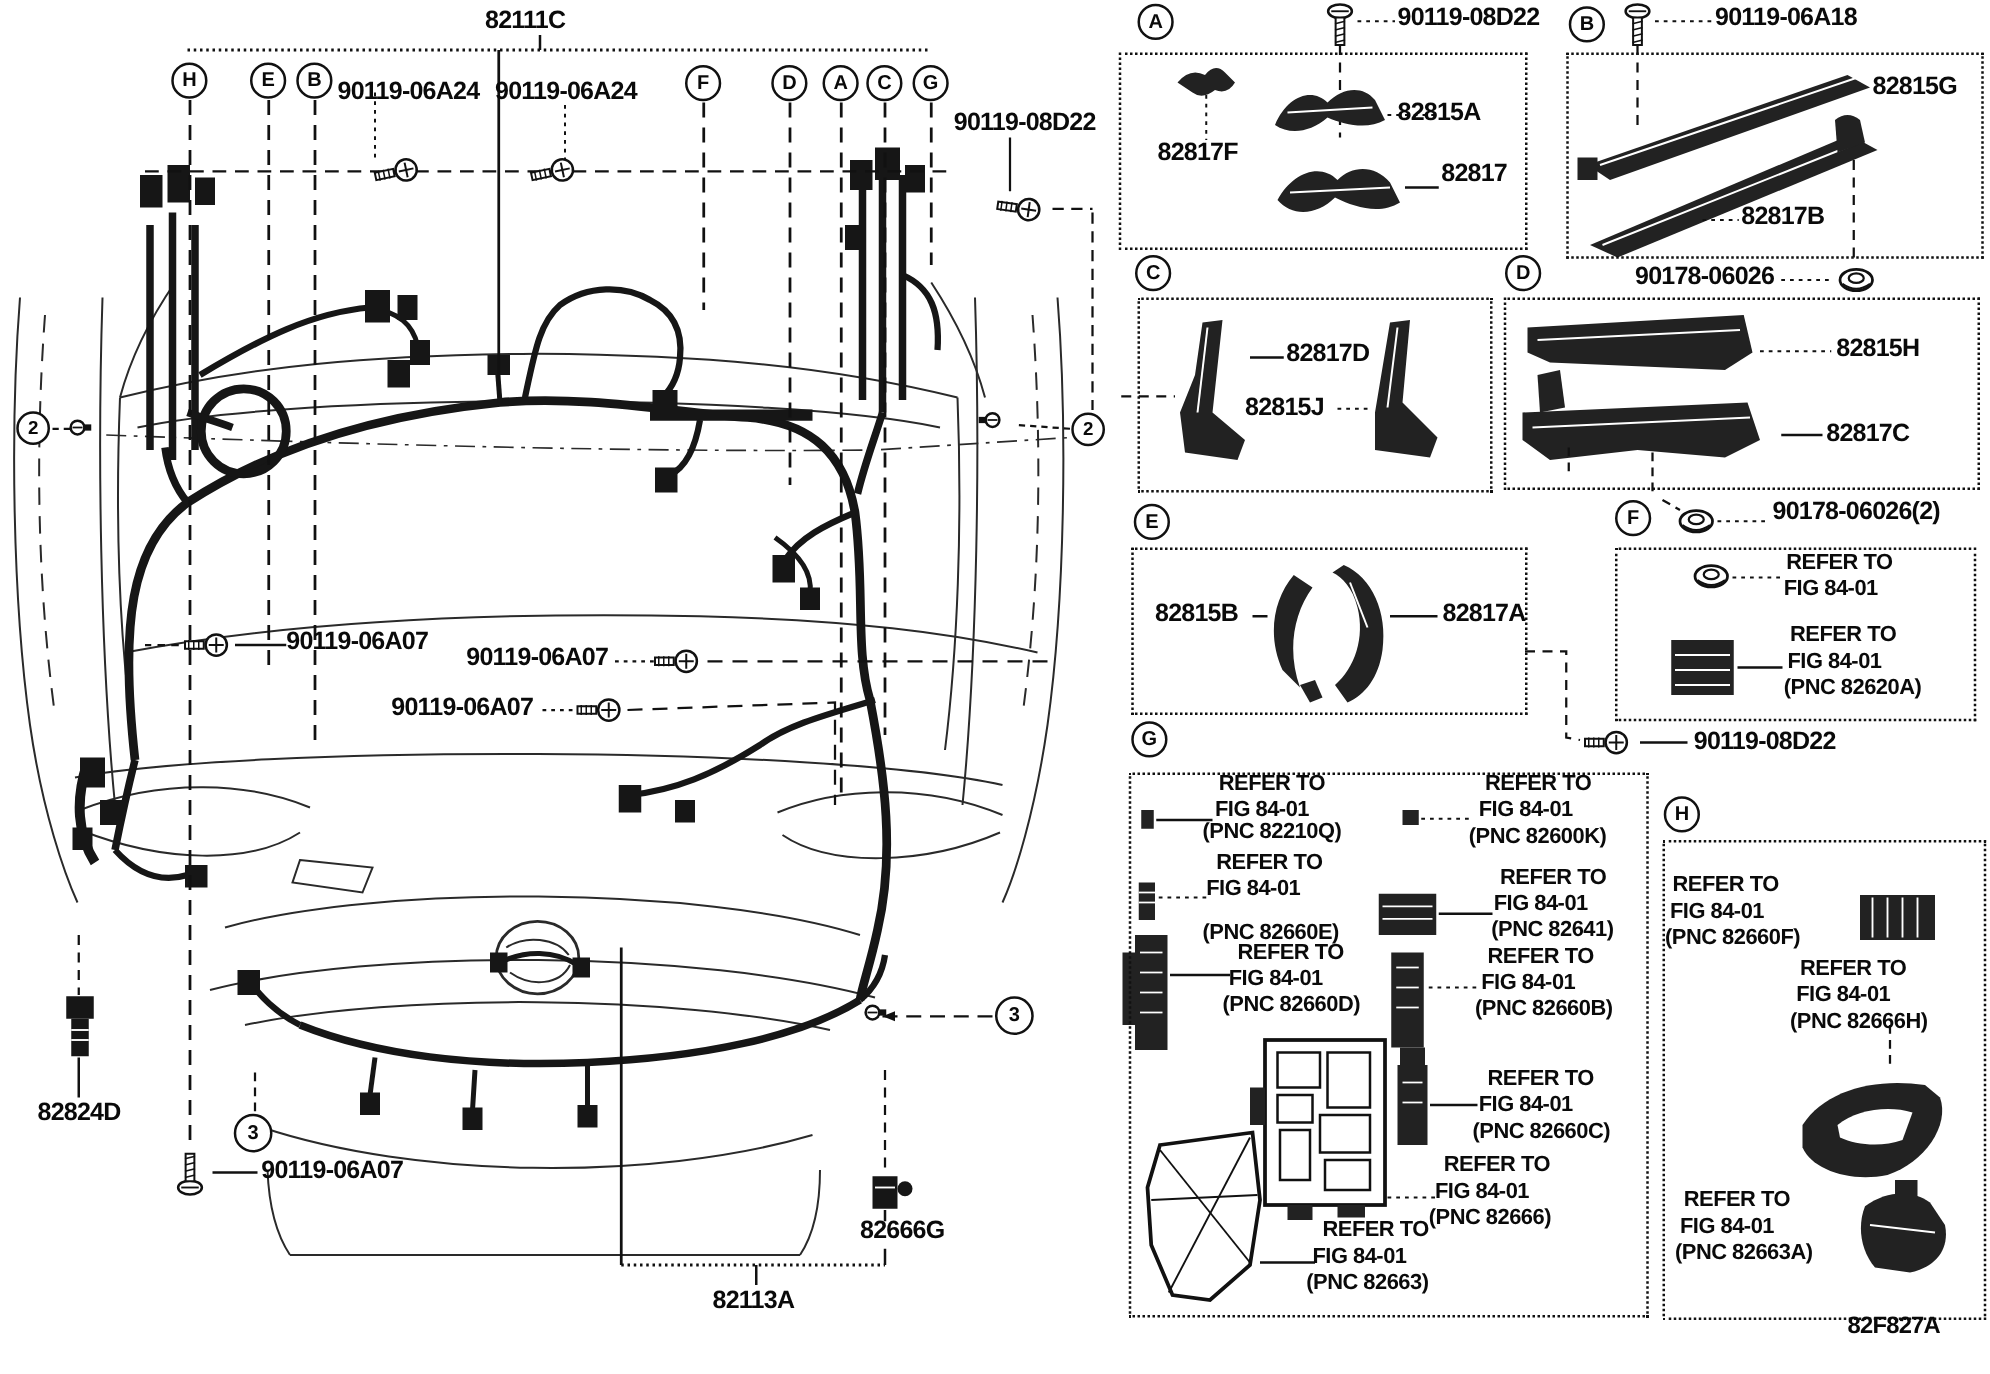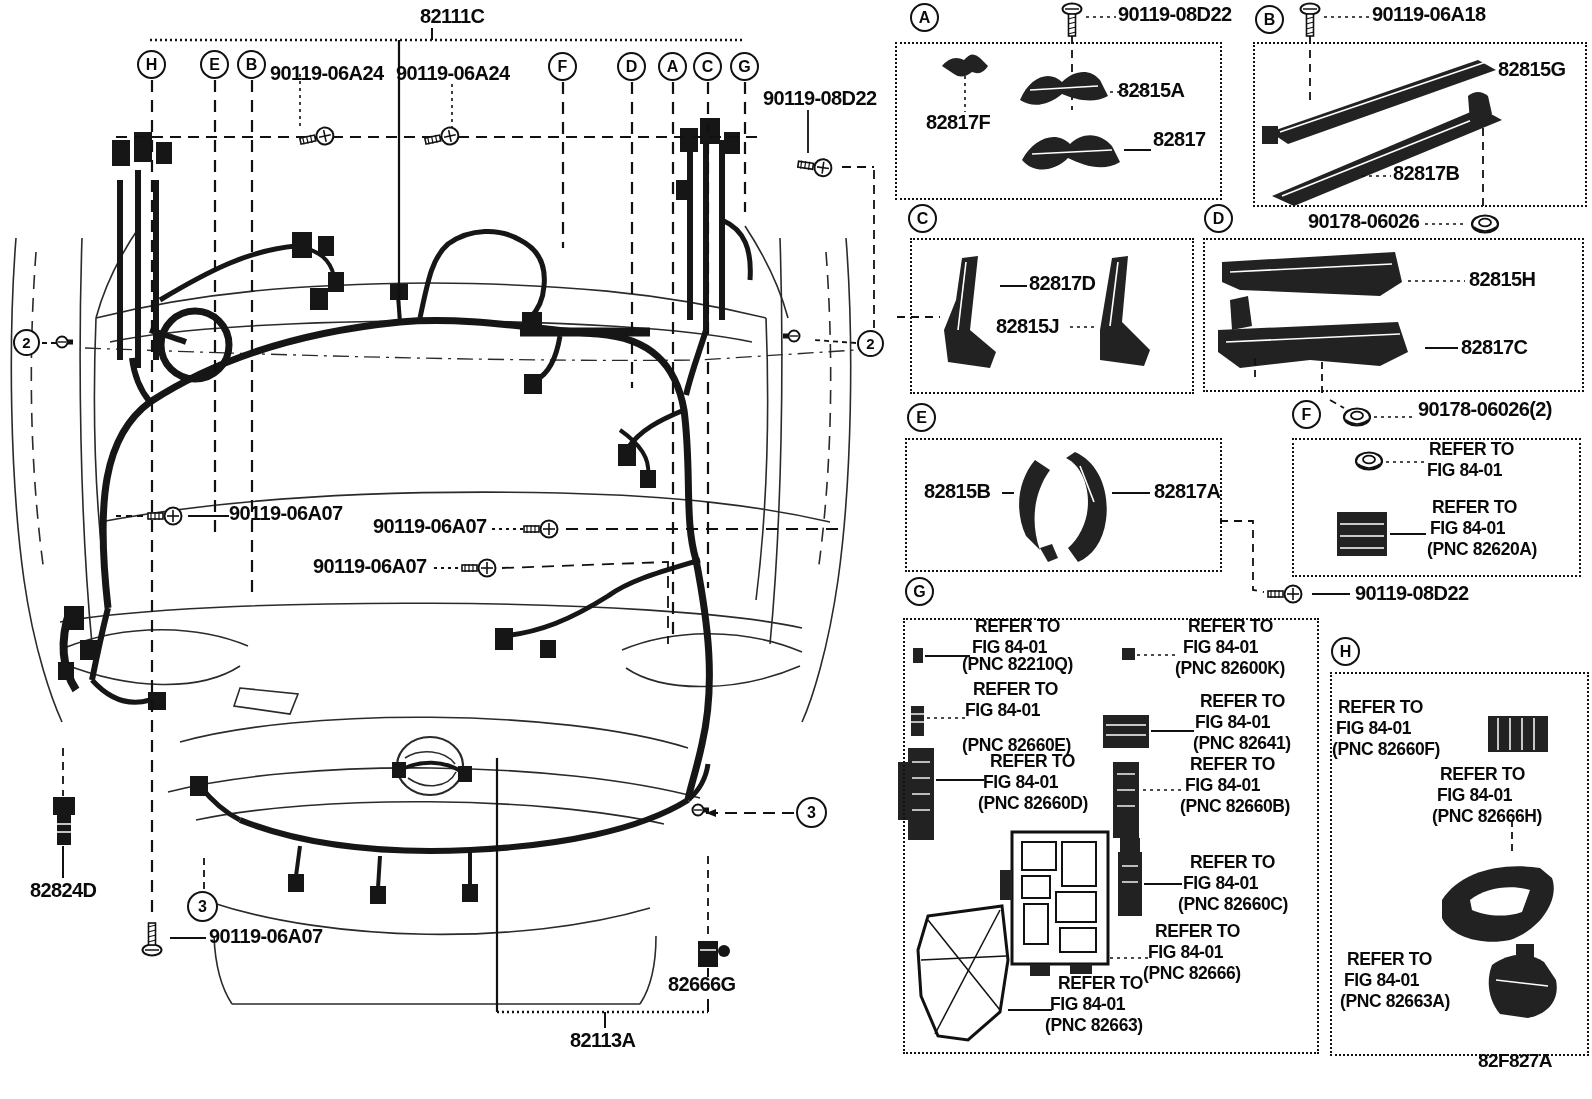--- a/index.html
+++ b/index.html
@@ -386,30 +386,30 @@
 
 <div class="circ" style="left:910px;top:3px">A</div>
 <div class="circ" style="left:1255px;top:5px">B</div>
 <div class="circ" style="left:908px;top:204px">C</div>
 <div class="circ" style="left:1204px;top:204px">D</div>
 <div class="circ" style="left:907px;top:403px">E</div>
 <div class="circ" style="left:1292px;top:400px">F</div>
 <div class="circ" style="left:905px;top:577px">G</div>
 <div class="circ" style="left:1331px;top:637px">H</div>
 
-<div class="lbl" style="left:420px;top:6px">82111C</div>
+<div class="lbl" style="left:388px;top:6px">82111C</div>
 <div class="lbl" style="left:270px;top:63px">90119-06A24</div>
 <div class="lbl" style="left:396px;top:63px">90119-06A24</div>
 <div class="lbl" style="left:763px;top:88px">90119-08D22</div>
 <div class="lbl" style="left:229px;top:503px">90119-06A07</div>
 <div class="lbl" style="left:373px;top:516px">90119-06A07</div>
 <div class="lbl" style="left:313px;top:556px">90119-06A07</div>
 <div class="lbl" style="left:209px;top:926px">90119-06A07</div>
 <div class="lbl" style="left:30px;top:880px">82824D</div>
-<div class="lbl" style="left:668px;top:974px">82666G</div>
+<div class="lbl" style="left:688px;top:974px">82666G</div>
 <div class="lbl" style="left:570px;top:1030px">82113A</div>
 
 <div class="lbl" style="left:1118px;top:4px">90119-08D22</div>
 <div class="lbl" style="left:926px;top:112px">82817F</div>
 <div class="lbl" style="left:1118px;top:80px">82815A</div>
 <div class="lbl" style="left:1153px;top:129px">82817</div>
 
 <div class="lbl" style="left:1372px;top:4px">90119-06A18</div>
 <div class="lbl" style="left:1498px;top:59px">82815G</div>
 <div class="lbl" style="left:1393px;top:163px">82817B</div>

